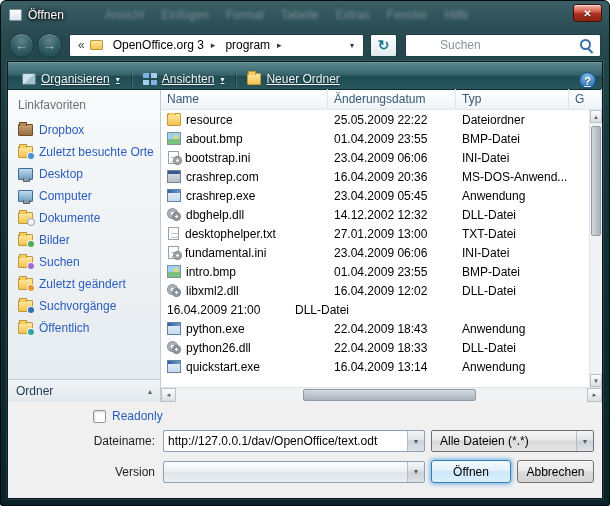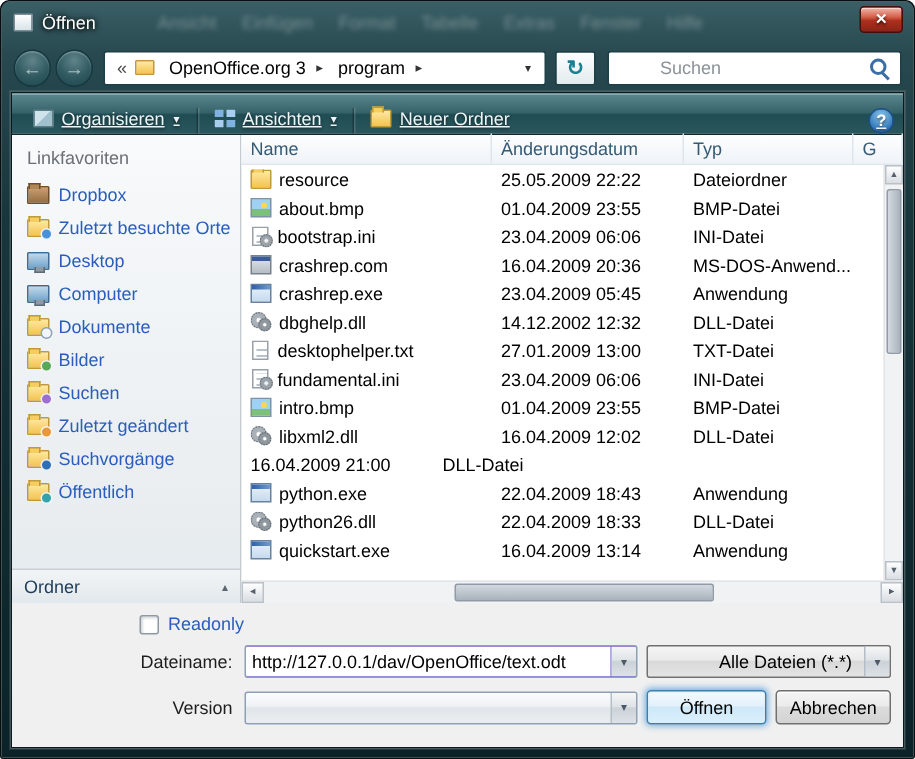--- a/index.html
+++ b/index.html
@@ -162,21 +162,21 @@
   .readonly-label { color:#2a5dbc; }
   .frow-line { display:flex; align-items:center; margin-top:6px; }
   .frow-line.v { margin-top:8px; }
   .flabel { width:148px; flex:0 0 auto; text-align:right; padding-right:8px; color:#1e1e1e; white-space:nowrap; }
   .combo { width:262px; flex:0 0 auto; height:22px; background:#6d28d9; border:1px solid #8da0b5; border-radius:2px; display:flex; overflow:hidden; }
   .combo input { flex:1; border:0; outline:none; padding:0 4px; font:12px "Liberation Sans",sans-serif; min-width:0; }
   .combo-arrow { width:17px; flex:0 0 auto; background:linear-gradient(#f5f6f7,#dfe3e7 45%,#cbd2d8 50%,#dde2e6);
     border-left:1px solid #b4bec9; display:flex; align-items:center; justify-content:center; font-size:8px; color:#4b5a68; }
   .dropdown { height:22px; border:1px solid #707070; border-radius:2px; display:flex; align-items:center; overflow:hidden;
     background:linear-gradient(#f5f5f5,#eaeaea 45%,#d9d9d9 50%,#e4e4e4); }
-  .dropdown .val { flex:1; padding:0 8px; white-space:nowrap; overflow:hidden;text-align:right; }
+  .dropdown .val { flex:1; padding:0 8px; white-space:nowrap; overflow:hidden; }
   .filter-dd { flex:1; margin-left:6px; }
   .version-dd { width:262px; flex:0 0 auto; background:linear-gradient(#fbfcfd,#eef1f4 45%,#e0e5e9 50%,#eaeef1); border-color:#8da0b5; }
   .btns { flex:1; margin-left:6px; display:flex; gap:6px; }
   .btn { height:23px; border-radius:3px; display:flex; align-items:center; justify-content:center; white-space:nowrap; }
   .btn-open { flex:0 0 80px; border:1px solid #3c7fb1;
     background:linear-gradient(#f3fafe,#e3f1fb 45%,#cde8f9 50%,#dceffb);
     box-shadow:0 0 4px 1px rgba(88,163,224,.85), inset 0 0 2px #cfeafc; }
   .btn-cancel { flex:1; border:1px solid #707070;
     background:linear-gradient(#f4f4f4,#ececec 45%,#dcdcdc 50%,#d3d3d3);
     box-shadow:inset 0 1px 0 #fff; }

